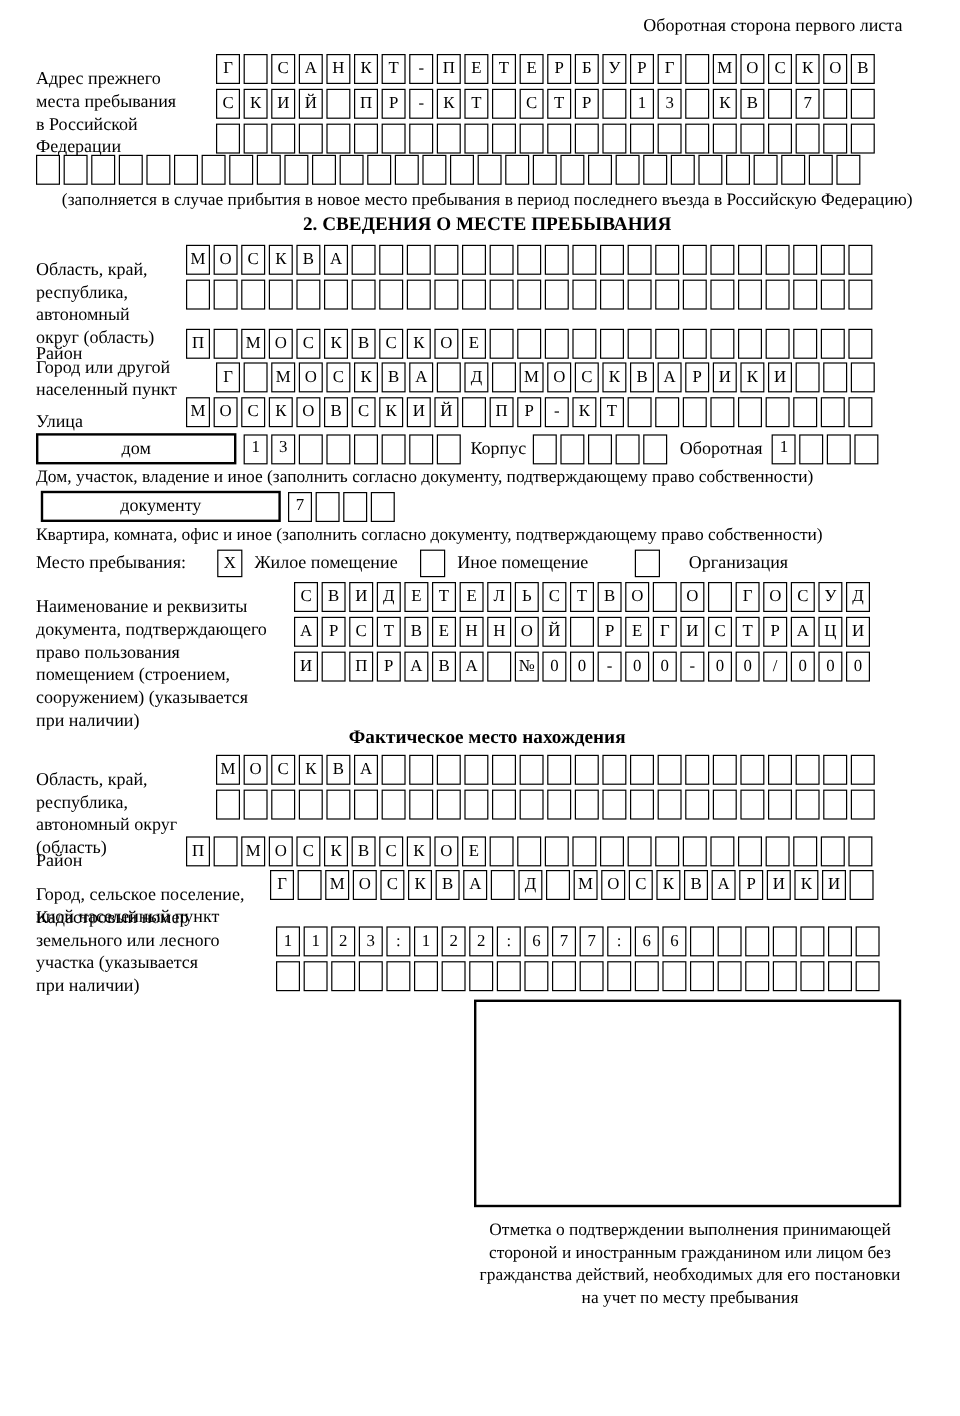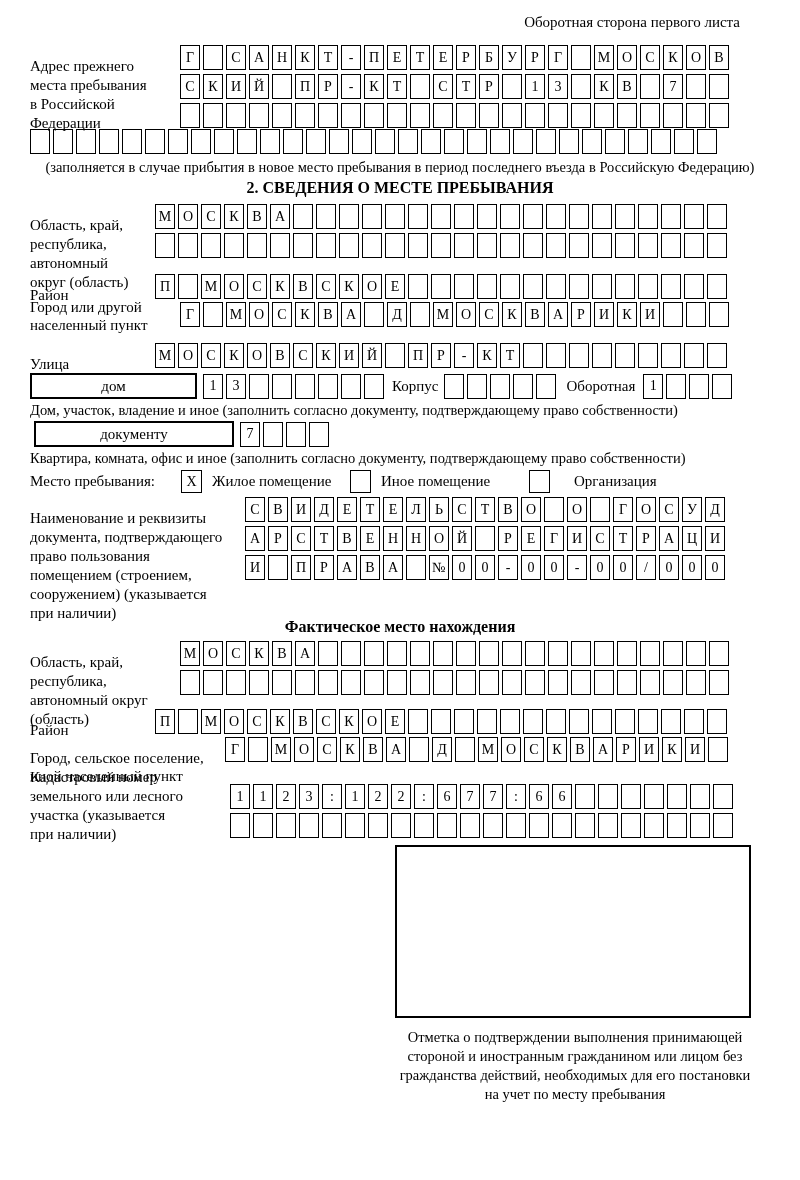--- a/index.html
+++ b/index.html
@@ -1,18 +1,18 @@
 <!DOCTYPE html>
 <html><head>
 <meta charset="utf-8">
 <style>
   html,body{margin:0;padding:0;background:#fff;}
   .page{
     width:800px;height:1180px;box-sizing:border-box;
-    padding:14px 30px 0 30px;
+    padding:14px 18px 0 30px;
     background:#fff;color:#000;
     font-family:"Liberation Serif","DejaVu Serif",serif;
     position:relative;overflow:hidden;
   }
   .corner{ text-align:right; font-size:15px; margin-right:30px; margin-bottom:14px;}
   .frow{ position:relative; margin:0; }
   .flabel{
     position:absolute; left:0; top:12px;
     font-size:15px; line-height:19px; white-space:pre-line;
   }
@@ -268,21 +268,21 @@
           <span class="cell"></span>
           <span class="cell"></span>
           <span class="cell"></span>
           <span class="cell"></span>
           <span class="cell"></span>
           <span class="cell"></span>
         </div>
     </div>
   </div>
 
-  <div class="frow" style="height:40px;">
+  <div class="frow" style="height:28px;">
     <div class="flabel mt-neg4" style="width:150px; line-height:18px;">Город или другой
 населенный пункт</div>
     <div class="rows indent150">
       <div class="cellrow">
           <span class="cell">Г</span>
           <span class="cell"></span>
           <span class="cell">М</span>
           <span class="cell">О</span>
           <span class="cell">С</span>
           <span class="cell">К</span>

